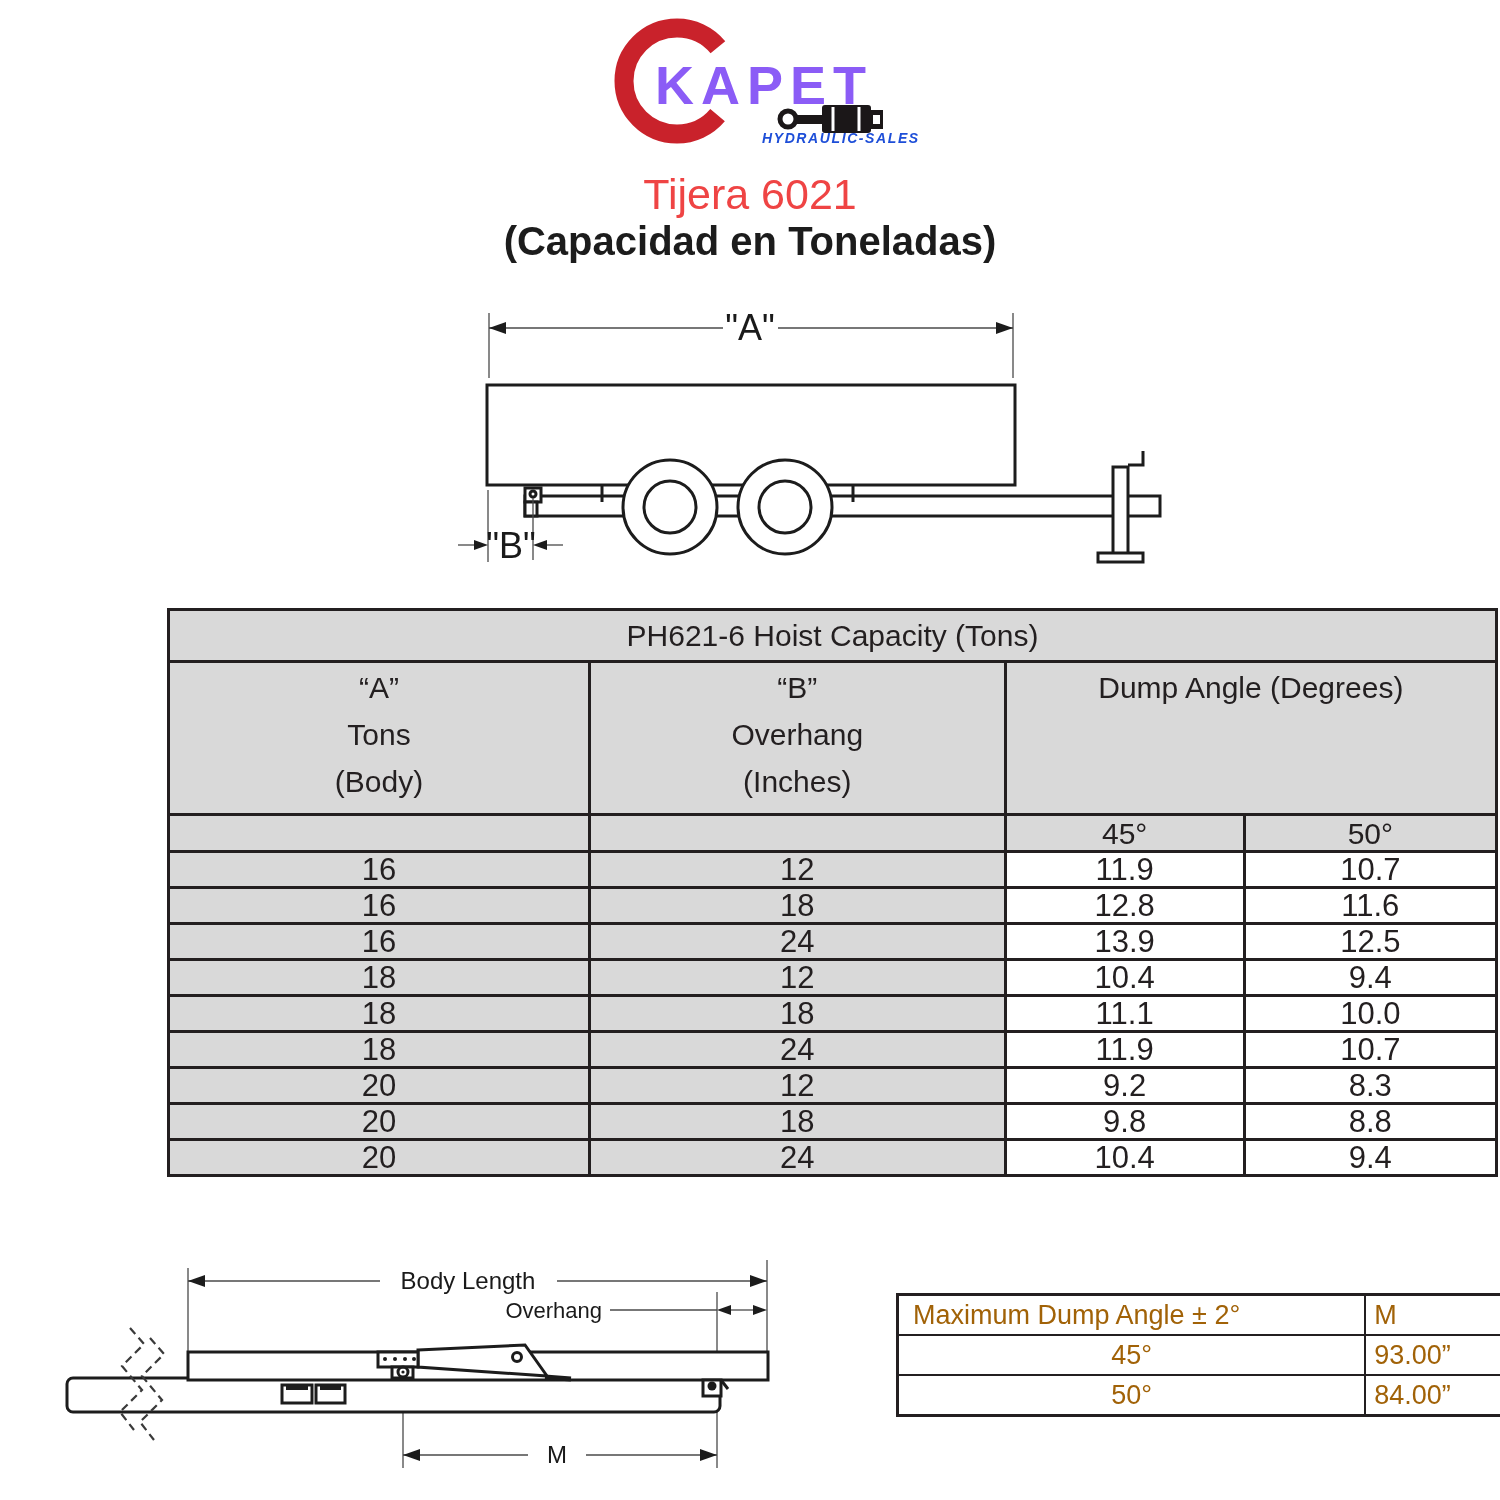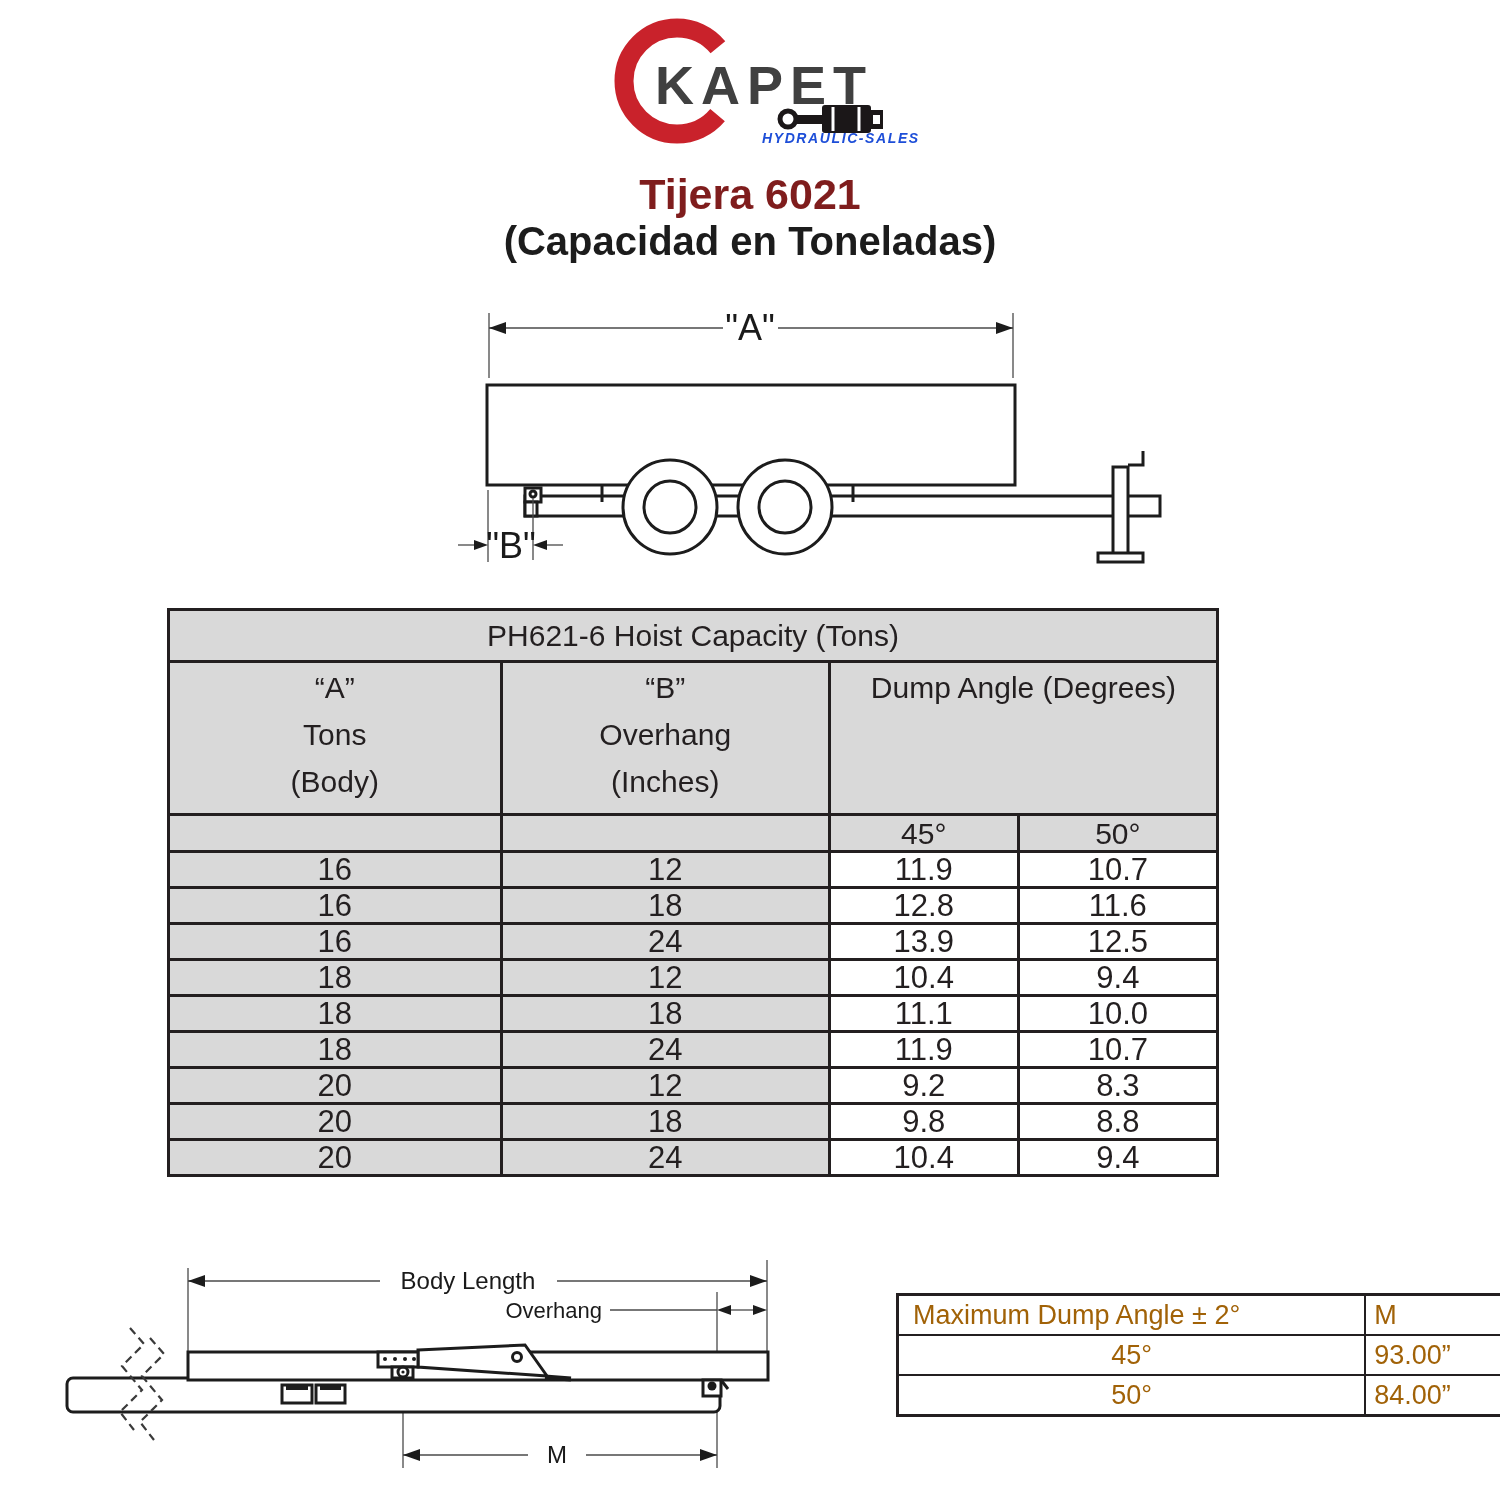--- a/index.html
+++ b/index.html
@@ -4,39 +4,39 @@
 <style>
   html,body{margin:0;padding:0;background:#ffffff;}
   .page{position:relative;width:1500px;height:1500px;background:#ffffff;overflow:hidden;
         font-family:"Liberation Sans", sans-serif;color:#231f20;}
   .abs{position:absolute;}
 
   
   .logo{left:597px;top:8px;width:310px;height:155px;}
   .logo svg{position:absolute;left:0;top:0;}
   .brand{position:absolute;left:58px;top:52px;font-size:54px;font-weight:bold;
-         letter-spacing:7px;color:#404040;line-height:51px;white-space:nowrap;}
+         letter-spacing:7px;color:#8b5cf6;line-height:51px;white-space:nowrap;}
   .tagline{position:absolute;left:165px;top:122px;font-size:14px;font-weight:bold;
            font-style:italic;letter-spacing:1.6px;color:#1d4ed8;white-space:nowrap;}
 
   
-  .title{left:0;top:170px;width:1500px;text-align:center;font-size:43px;font-weight:bold;color:#7f1d1d;}
+  .title{left:0;top:170px;width:1500px;text-align:center;font-size:43px;font-weight:normal;color:#ef4444;}
   .subtitle{left:0;top:219px;width:1500px;text-align:center;font-size:40px;font-weight:700;color:#1c1c1c;}
 
   
   .trailer-svg{left:430px;top:300px;}
   .hoist-svg{left:30px;top:1240px;}
   .dline{stroke:#1c1c1c;stroke-width:3;fill:none;}
   .dfillw{fill:#ffffff;stroke:#1c1c1c;stroke-width:3;}
   .thin{stroke:#4a4a4a;stroke-width:1.3;fill:none;}
   .ah{fill:#1c1c1c;stroke:none;}
   .dimtxt{fill:#1a1a1a;}
 
   
-  .cap-table{left:167px;top:608px;width:1052px;border-collapse:collapse;table-layout:fixed;
+  .cap-table{left:167px;top:608px;width:1331px;border-collapse:collapse;table-layout:fixed;
              font-size:31px;color:#231f20;}
   .cap-table td{border:3px solid #231f20;background:#d9d9d9;text-align:center;
                 padding:0;line-height:33px;overflow:hidden;}
   .cap-table .t-title td{height:49px;font-size:30px;}
   .cap-table .t-head td{height:142px;vertical-align:top;padding-top:8px;font-size:30px;}
   .cap-table .t-sub td{height:34px;font-size:30px;}
   .cap-table .t-data td{height:33px;}
   .cap-table td.w{background:#ffffff;margin-left:16px;}
   .hline{line-height:34px;margin-bottom:13px;}
 

